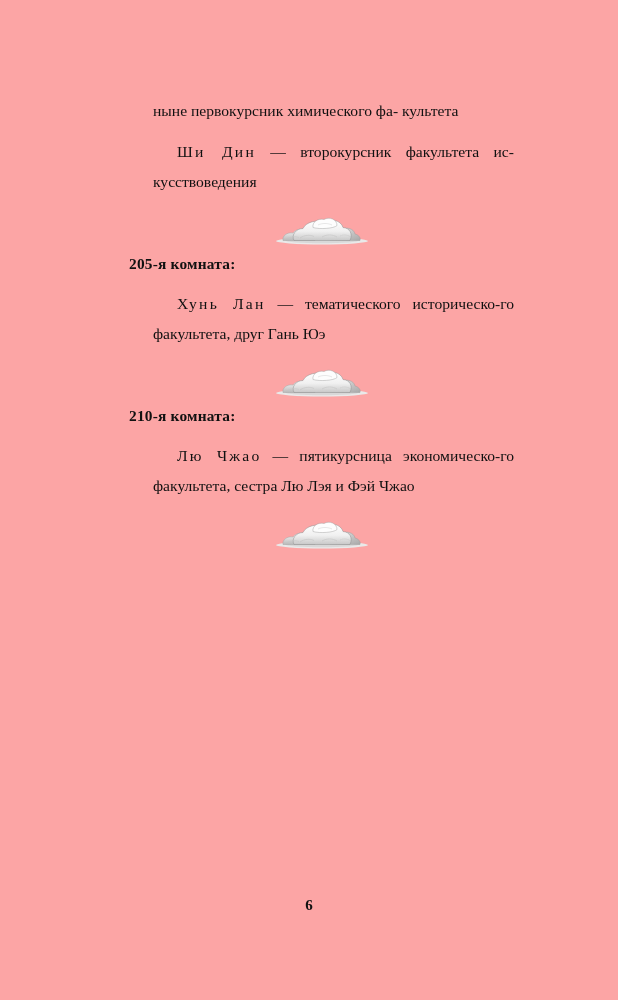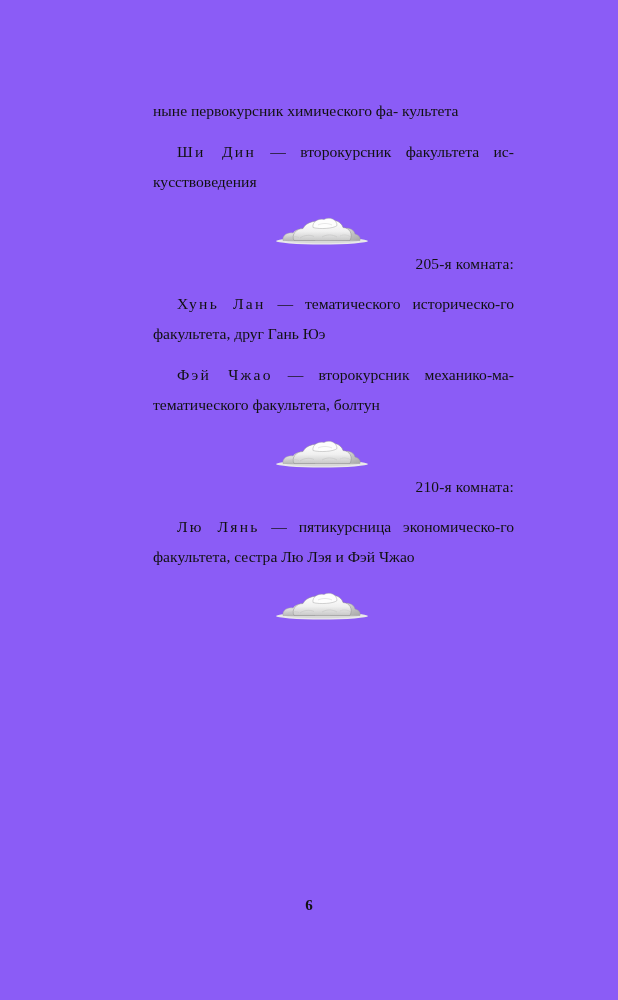--- a/index.html
+++ b/index.html
@@ -17,21 +17,21 @@
     color: #111111;
     -webkit-font-smoothing: antialiased;
   }
 
   .page {
     position: absolute;
     left: 0;
     top: 0;
     width: 618px;
     height: 1000px;
-    background: #8b5cf6;
+    background: #fca5a5;
   }
 
   
   .text-column {
     position: absolute;
     left: 129px;
     top: 96px;
     width: 385px;
   }
 
@@ -71,22 +71,22 @@
     padding: 0;
   }
   .divider {
     display: block;
     margin: 16px auto 6px auto;
     width: 96px;
     height: 34px;
   }
   .room-heading {
     margin: 0 0 14px 0;
-    text-align: right;
-    font-weight: normal;
+    text-align: left;
+    font-weight: bold;
     font-size: 15.4px;
     line-height: 22px;
     letter-spacing: 0.2px;
   }
 
   
   .section + .entry {
     margin-top: 0;
   }
   .block-gap-top {
@@ -150,41 +150,40 @@
         <path d="M96 48 C106 42 118 43 126 48" fill="none" stroke="#bdbdbd" stroke-width="0.9"></path>
         <path d="M88 24 C96 20 108 20 116 24" fill="none" stroke="#c6c6c6" stroke-width="0.8"></path>
         <path d="M132 46 C140 42 150 44 154 49" fill="none" stroke="#c2c2c2" stroke-width="0.8"></path>
         <path d="M26 52 C34 47 42 46 50 49" fill="none" stroke="#c2c2c2" stroke-width="0.8"></path>
       </svg>
       <p class="room-heading">205-я комната:</p>
     </div>
 
     <p class="entry"><span class="name">Хунь Лан</span> <span class="dash">—</span> <span>тематического историческо-</span><span>го факультета, друг Гань Юэ</span></p>
 
-    <p class="entry"><span class="name">Фэй Чжао</span> <span class="dash">—</span> <span>второкурсник механико-ма-</span><span>тематического факультета, болтун</span></p>
 
 
     <div class="section block-gap-top">
       <svg class="divider" viewBox="0 0 192 68" xmlns="http://www.w3.org/2000/svg" aria-hidden="true">
         <ellipse cx="96" cy="56" rx="92" ry="7" fill="#e9e9e9"></ellipse>
         <ellipse cx="96" cy="55" rx="74" ry="5.5" fill="#d8d8d8"></ellipse>
         <path d="M112 54 C112 40 124 32 136 34 C144 27 160 31 162 42 C170 44 174 50 172 55 Z" fill="url(#cg3)" stroke="#9a9a9a" stroke-width="0.9"></path>
         <path d="M18 55 C16 46 26 38 38 40 C44 31 60 30 66 38 C74 36 82 42 82 55 Z" fill="url(#cg2)" stroke="#a2a2a2" stroke-width="0.9"></path>
         <path d="M40 55 C34 44 44 31 58 31 C64 18 86 12 100 20 C112 10 134 14 138 29 C152 30 158 42 152 55 Z" fill="url(#cg1)" stroke="#8f8f8f" stroke-width="1"></path>
         <path d="M78 29 C76 18 88 10 100 13 C110 7 126 12 126 25 C120 31 92 33 78 29 Z" fill="#fdfdfd" stroke="#9e9e9e" stroke-width="0.9"></path>
         <path d="M52 50 C60 44 72 43 80 47" fill="none" stroke="#bdbdbd" stroke-width="0.9"></path>
         <path d="M96 48 C106 42 118 43 126 48" fill="none" stroke="#bdbdbd" stroke-width="0.9"></path>
         <path d="M88 24 C96 20 108 20 116 24" fill="none" stroke="#c6c6c6" stroke-width="0.8"></path>
         <path d="M132 46 C140 42 150 44 154 49" fill="none" stroke="#c2c2c2" stroke-width="0.8"></path>
         <path d="M26 52 C34 47 42 46 50 49" fill="none" stroke="#c2c2c2" stroke-width="0.8"></path>
       </svg>
       <p class="room-heading">210-я комната:</p>
     </div>
 
-    <p class="entry"><span class="name">Лю Лянь</span> <span class="dash">—</span> <span>пятикурсница экономическо-</span><span>го факультета, сестра Лю Лэя и Фэй</span> <span>Чжао</span></p>
+    <p class="entry"><span class="name">Лю Чжао</span> <span class="dash">—</span> <span>пятикурсница экономическо-</span><span>го факультета, сестра Лю Лэя и Фэй</span> <span>Чжао</span></p>
 
 
     <div class="section block-gap-top">
       <svg class="divider" viewBox="0 0 192 68" xmlns="http://www.w3.org/2000/svg" aria-hidden="true">
         <ellipse cx="96" cy="56" rx="92" ry="7" fill="#e9e9e9"></ellipse>
         <ellipse cx="96" cy="55" rx="74" ry="5.5" fill="#d8d8d8"></ellipse>
         <path d="M112 54 C112 40 124 32 136 34 C144 27 160 31 162 42 C170 44 174 50 172 55 Z" fill="url(#cg3)" stroke="#9a9a9a" stroke-width="0.9"></path>
         <path d="M18 55 C16 46 26 38 38 40 C44 31 60 30 66 38 C74 36 82 42 82 55 Z" fill="url(#cg2)" stroke="#a2a2a2" stroke-width="0.9"></path>
         <path d="M40 55 C34 44 44 31 58 31 C64 18 86 12 100 20 C112 10 134 14 138 29 C152 30 158 42 152 55 Z" fill="url(#cg1)" stroke="#8f8f8f" stroke-width="1"></path>
         <path d="M78 29 C76 18 88 10 100 13 C110 7 126 12 126 25 C120 31 92 33 78 29 Z" fill="#fdfdfd" stroke="#9e9e9e" stroke-width="0.9"></path>

